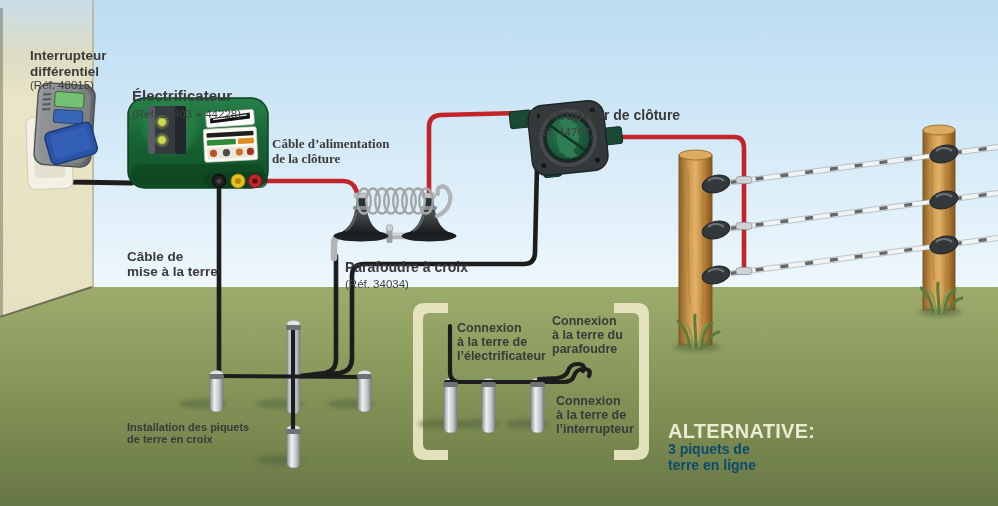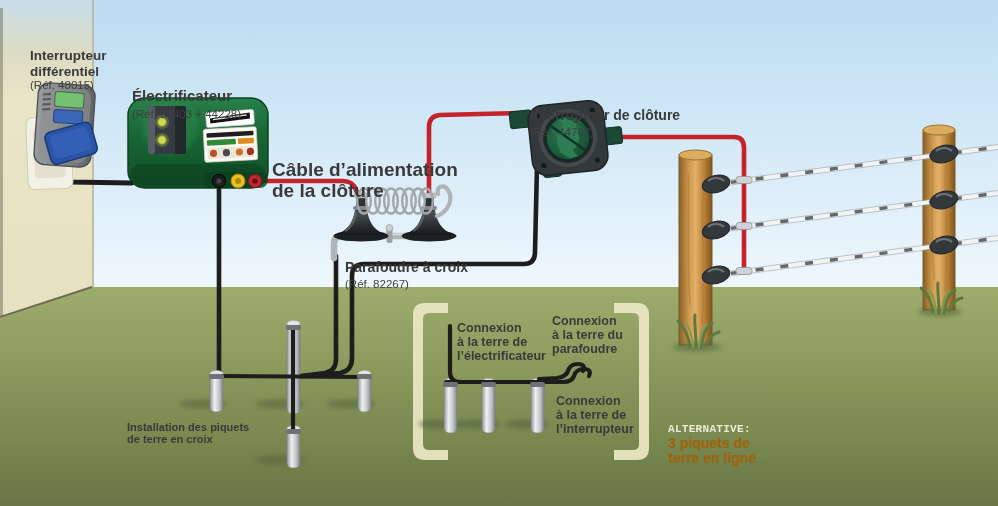--- a/index.html
+++ b/index.html
@@ -10,31 +10,31 @@
   #sky{position:absolute;left:0;top:0;width:998px;height:287px;
     background:linear-gradient(#bcdcf1 0%,#cfe7f6 40%,#e7f3fb 85%,#eef7fc 100%);}
   #ground{position:absolute;left:0;top:287px;width:998px;height:219px;
     background:linear-gradient(#9dac6d 0%,#8e9e60 30%,#78884f 70%,#677646 100%);}
   #gfx{position:absolute;left:0;top:0;z-index:2;}
   .lbl{position:absolute;z-index:3;color:#3a3a3a;font-weight:700;
     white-space:pre-line;line-height:1.13;letter-spacing:0;}
   .ref{font-weight:400;font-size:11.5px;white-space:nowrap;color:#3f3f3f;}
   #lbl-diff{left:30px;top:33px;font-size:13.5px;}
   #lbl-energizer{left:132px;top:71px;font-size:15px;}
-  #lbl-powercable{left:272px;top:159px;font-size:19px;}
+  #lbl-powercable{left:272px;top:137px;font-size:13px;font-family:Liberation Serif, serif;}
   #lbl-fenceswitch{left:497px;top:92px;font-size:14px;margin-left:33px;}
   #lbl-earthcable{left:127px;top:249px;font-size:13.5px;}
   #lbl-arrester{left:345px;top:244px;font-size:14px;}
   #lbl-cross{left:127px;top:421px;font-size:11px;}
   #lbl-conn-energizer{left:457px;top:321px;font-size:12.5px;}
   #lbl-conn-arrester{left:552px;top:314px;font-size:12.5px;}
   #lbl-conn-switch{left:556px;top:394px;font-size:12.5px;}
   #lbl-alt{left:668px;top:404px;font-size:14px;}
-  #lbl-alt .alt-head{color:#ebebd3;font-size:11px;letter-spacing:.3px;font-family:Liberation Mono, monospace;}
-  #lbl-alt .alt-body{color:#a16207;}
+  #lbl-alt .alt-head{color:#ebebd3;font-size:20px;letter-spacing:.3px;}
+  #lbl-alt .alt-body{color:#0c4a6e;}
 </style>
 </head>
 <body>
 
 <div id="stage">
   <div id="sky"></div>
   <div id="ground"></div>
 
   <svg id="gfx" width="998" height="506" viewBox="0 0 998 506">
     <defs>
@@ -368,24 +368,26 @@
   </div>
 
   <div class="lbl" id="lbl-powercable">Câble d’alimentation
 de la clôture</div>
 
   <div class="lbl" id="lbl-fenceswitch">
     <span>Interrupteur de clôture</span>
     <span class="ref">(Réf. 44767)</span>
   </div>
 
+  <div class="lbl" id="lbl-earthcable">Câble de
+mise à la terre</div>
 
   <div class="lbl" id="lbl-arrester">
     <span>Parafoudre à croix</span>
-    <span class="ref">(Réf. 82267)</span>
+    <span class="ref">(Réf. 34034)</span>
   </div>
 
   <div class="lbl" id="lbl-cross">Installation des piquets
 de terre en croix</div>
 
   <div class="lbl" id="lbl-conn-energizer">Connexion
 à la terre de
 l’électrificateur</div>
   <div class="lbl" id="lbl-conn-arrester">Connexion
 à la terre du

